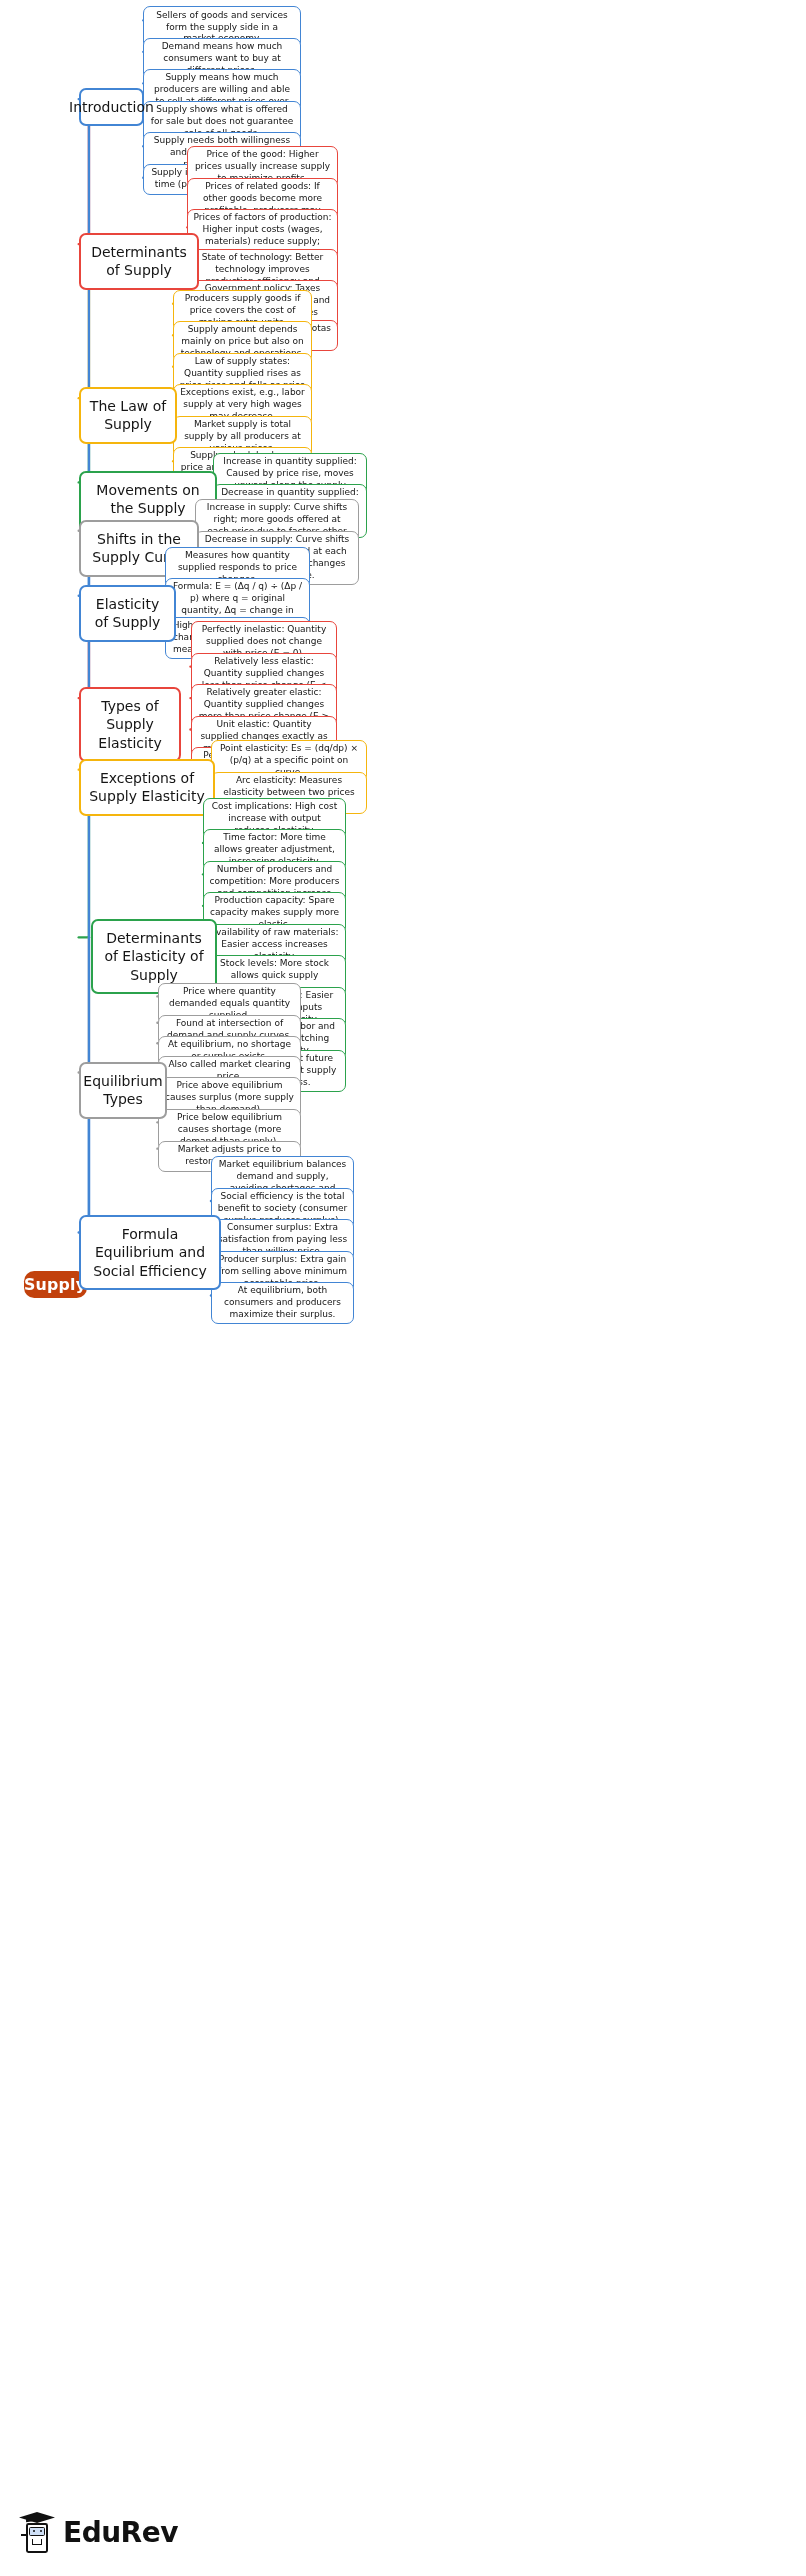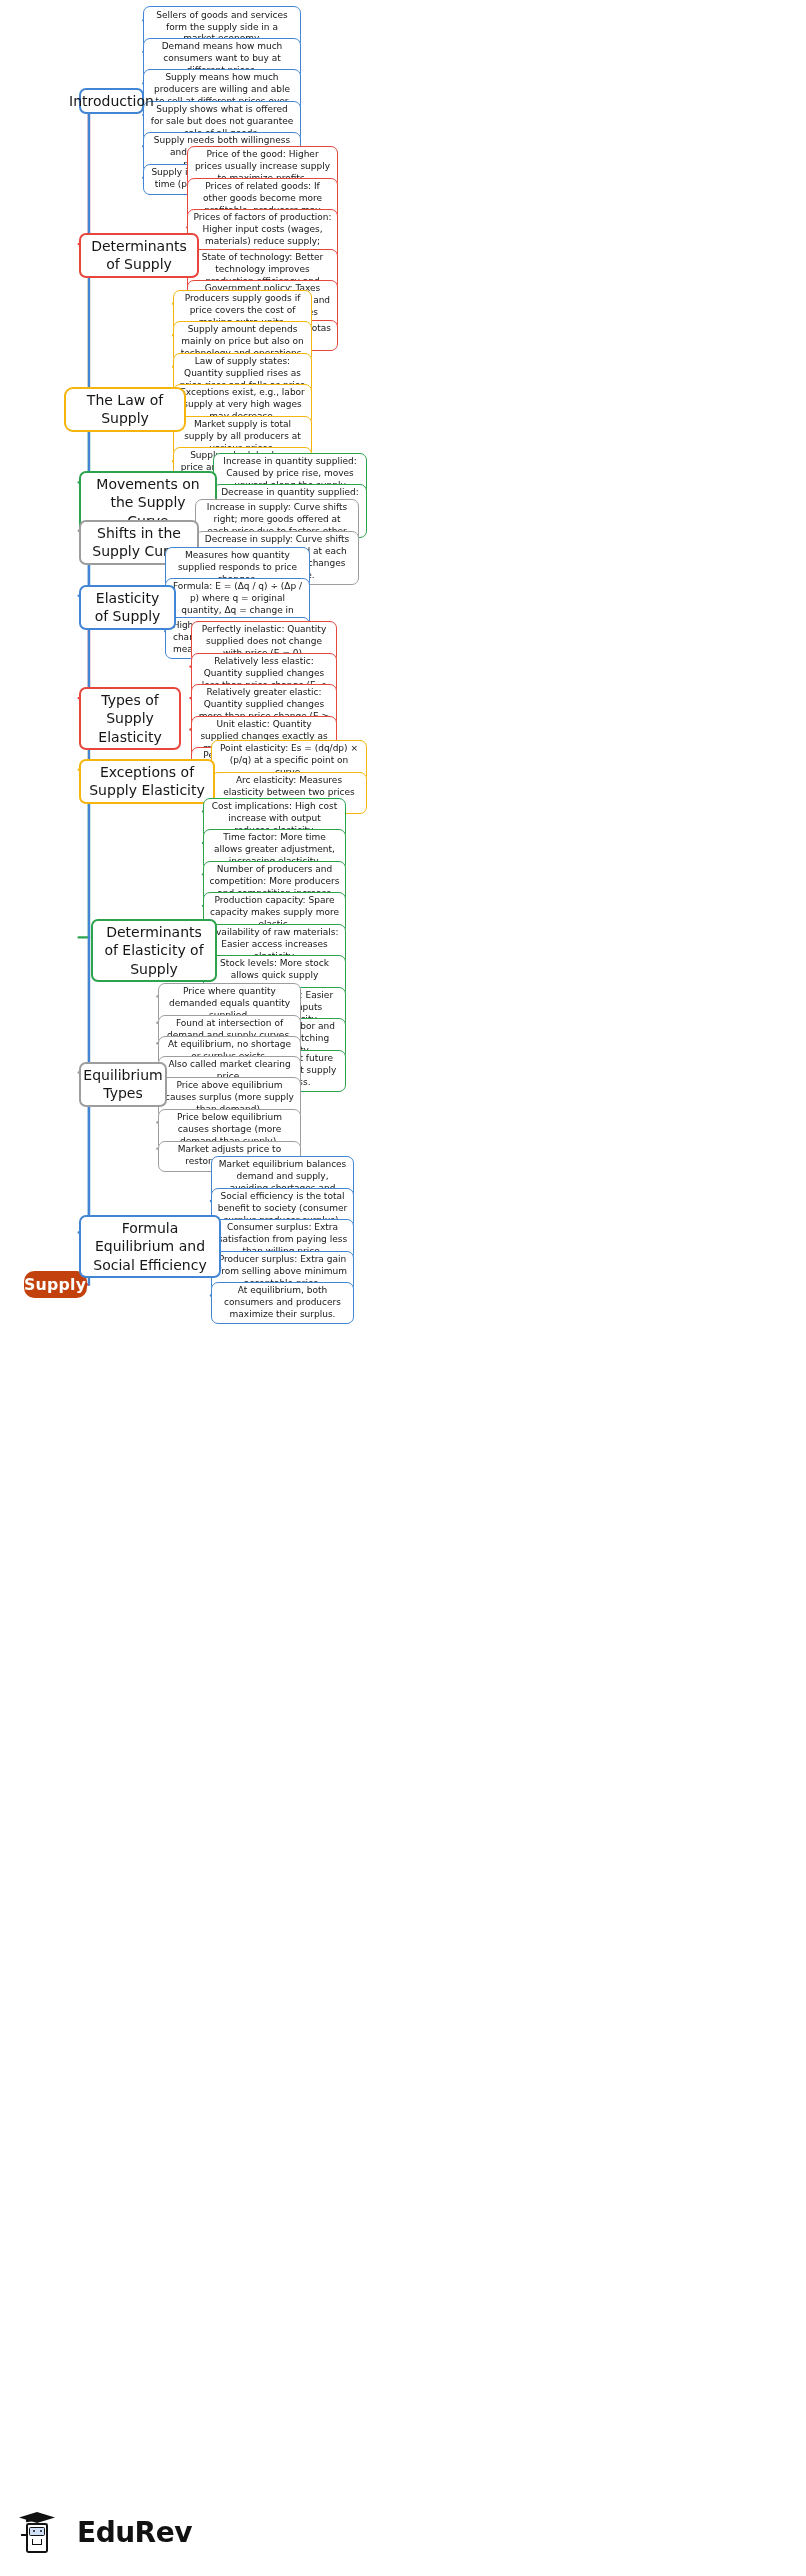--- a/index.html
+++ b/index.html
@@ -9,31 +9,31 @@
   svg.links{position:absolute;left:0;top:0;width:806px;height:2576px;pointer-events:none;}
 
   .node{position:absolute;box-sizing:border-box;background:#fff;border-radius:7px;
         display:flex;align-items:center;justify-content:center;text-align:center;
         color:#151515;line-height:1.32;}
 
   .root{position:absolute;background:#c2410c;color:#fff;border-radius:10.2px;
         display:flex;align-items:center;justify-content:center;
         font-weight:bold;font-size:15.8px;letter-spacing:0.2px;}
 
-  .branch{border-width:2px;border-style:solid;font-size:14px;padding:2px 7px;}
+  .branch{border-width:2px;border-style:solid;font-size:14px;padding:8px 7px;}
   .leaf{border-width:1.7px;border-style:solid;font-size:9px;padding:2.4px 5.5px;}
 
   .c-blue  {border-color:#4285d4;}
   .c-red   {border-color:#e8453c;}
   .c-amber {border-color:#f5b50d;}
   .c-green {border-color:#2ba24c;}
   .c-gray  {border-color:#9d9d9d;}
 
   
-  #logo{position:absolute;left:19px;top:2512px;display:flex;align-items:center;gap:22px;}
+  #logo{position:absolute;left:19px;top:2512px;display:flex;align-items:center;gap:8px;}
   #logo .mark{position:relative;width:36px;height:41px;}
   #logo .cap{position:absolute;left:0;top:0;width:36px;height:11.8px;}
   #logo .body{position:absolute;left:7px;top:11px;width:22px;height:30px;border:2px solid #111;
               border-radius:2.4px;background:#fff;box-sizing:border-box;}
   #logo .face{position:absolute;left:10.2px;top:15px;width:15.8px;height:8.7px;background:#cfe0f7;
               border:1.6px solid #111;border-radius:1.6px;box-sizing:border-box;}
   #logo .eye{position:absolute;width:2.4px;height:2.4px;background:#111;border-radius:50%;top:18px;}
   #logo .eye.l{left:14px;} #logo .eye.r{left:21px;}
   #logo .mouth{position:absolute;left:13.4px;top:27px;width:9.5px;height:6.3px;border:1.6px solid #111;
                border-top:none;box-sizing:border-box;}
@@ -205,21 +205,21 @@
       </div>
       <div class="node leaf c-amber" style="left: 173px; top: 416px; width: 139px; min-height: 27px;">
         <span>Market supply is total supply by all producers at various prices.</span>
       </div>
       <div class="node leaf c-amber" style="left: 173px; top: 447px; width: 139px; min-height: 27px;">
         <span>Supply schedule shows price and quantity supplied in a table.</span>
       </div>
       <div class="node leaf c-amber" style="left: 173px; top: 479px; width: 139px; min-height: 27px;">
         <span>Supply curve is upward sloping, showing positive price-quantity relation.</span>
       </div>
-      <div class="node branch c-amber" style="left: 64px; top: 387px; width: 122px; min-height: 21px; border-radius: 9px;">
+      <div class="node branch c-amber" style="left: 79px; top: 387px; width: 98px; min-height: 21px;">
         <span>The Law of Supply</span>
       </div>
       <div class="node leaf c-green" style="left: 213px; top: 453px; width: 154px; min-height: 27px;">
         <span>Increase in quantity supplied: Caused by price rise, moves upward along the supply curve.</span>
       </div>
       <div class="node leaf c-green" style="left: 213px; top: 484px; width: 154px; min-height: 27px;">
         <span>Decrease in quantity supplied: Caused by price fall, moves downward along the supply curve.</span>
       </div>
       <div class="node branch c-green" style="left: 79px; top: 471px; width: 138px; min-height: 21px;">
         <span>Movements on the Supply Curve</span>

